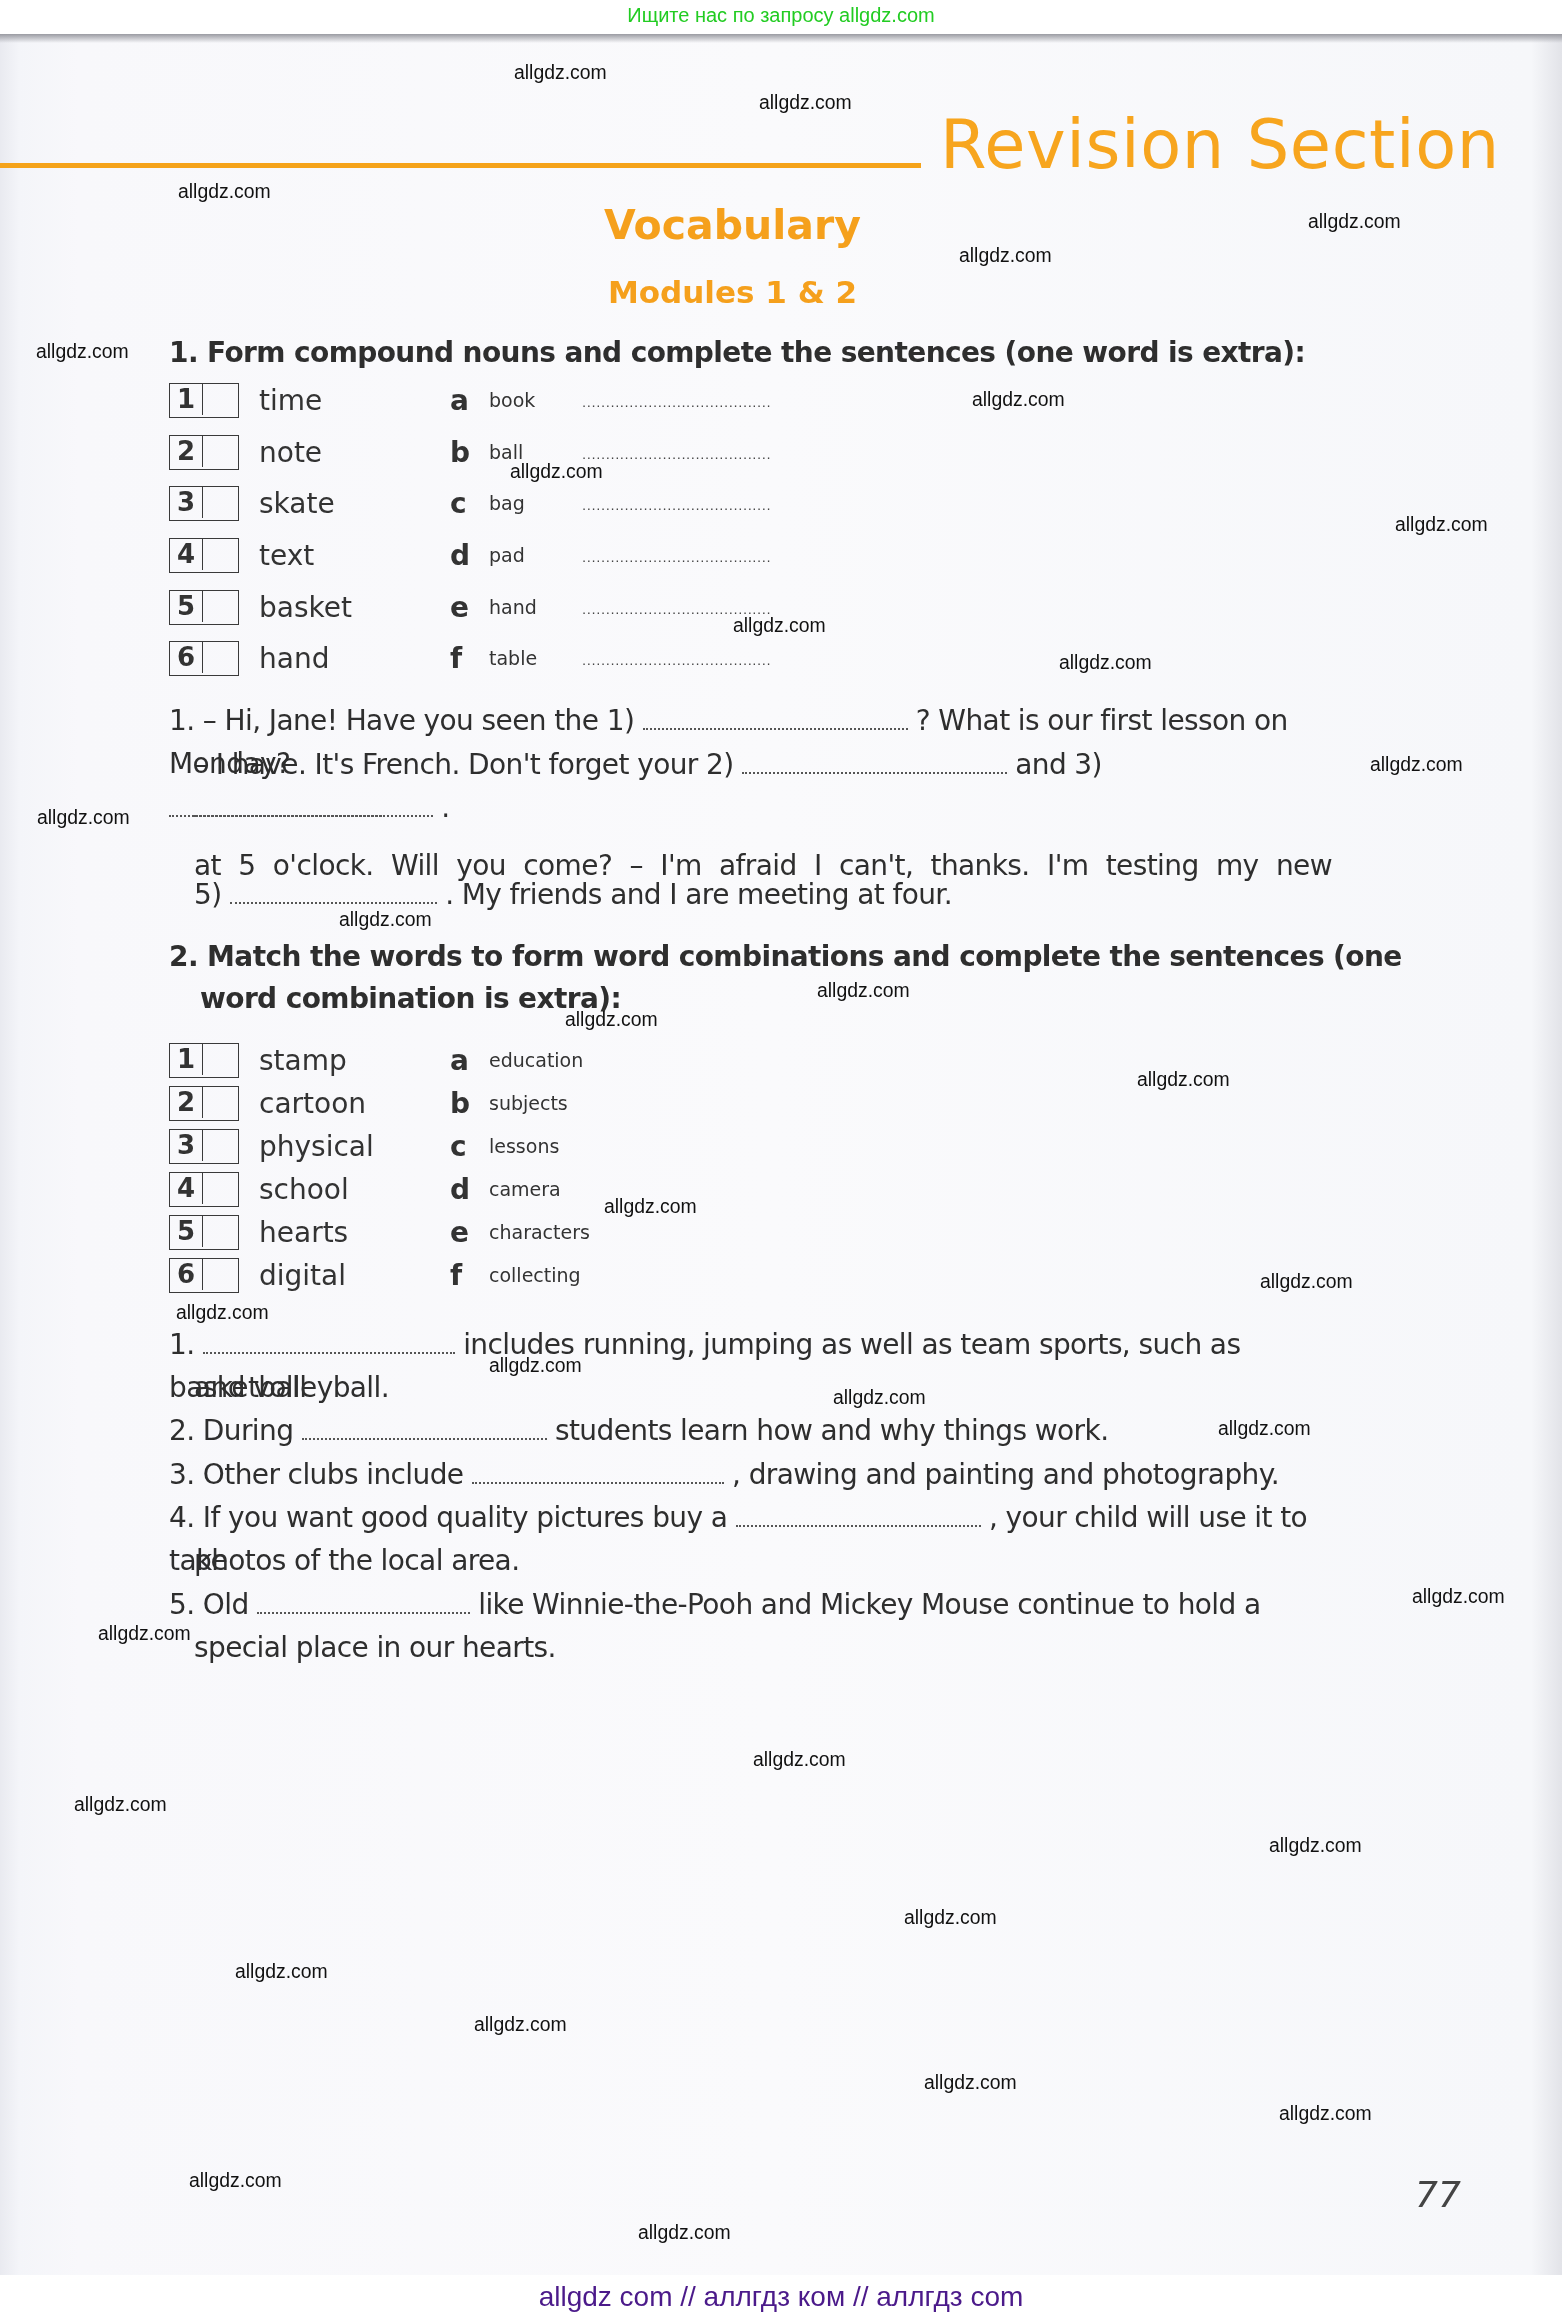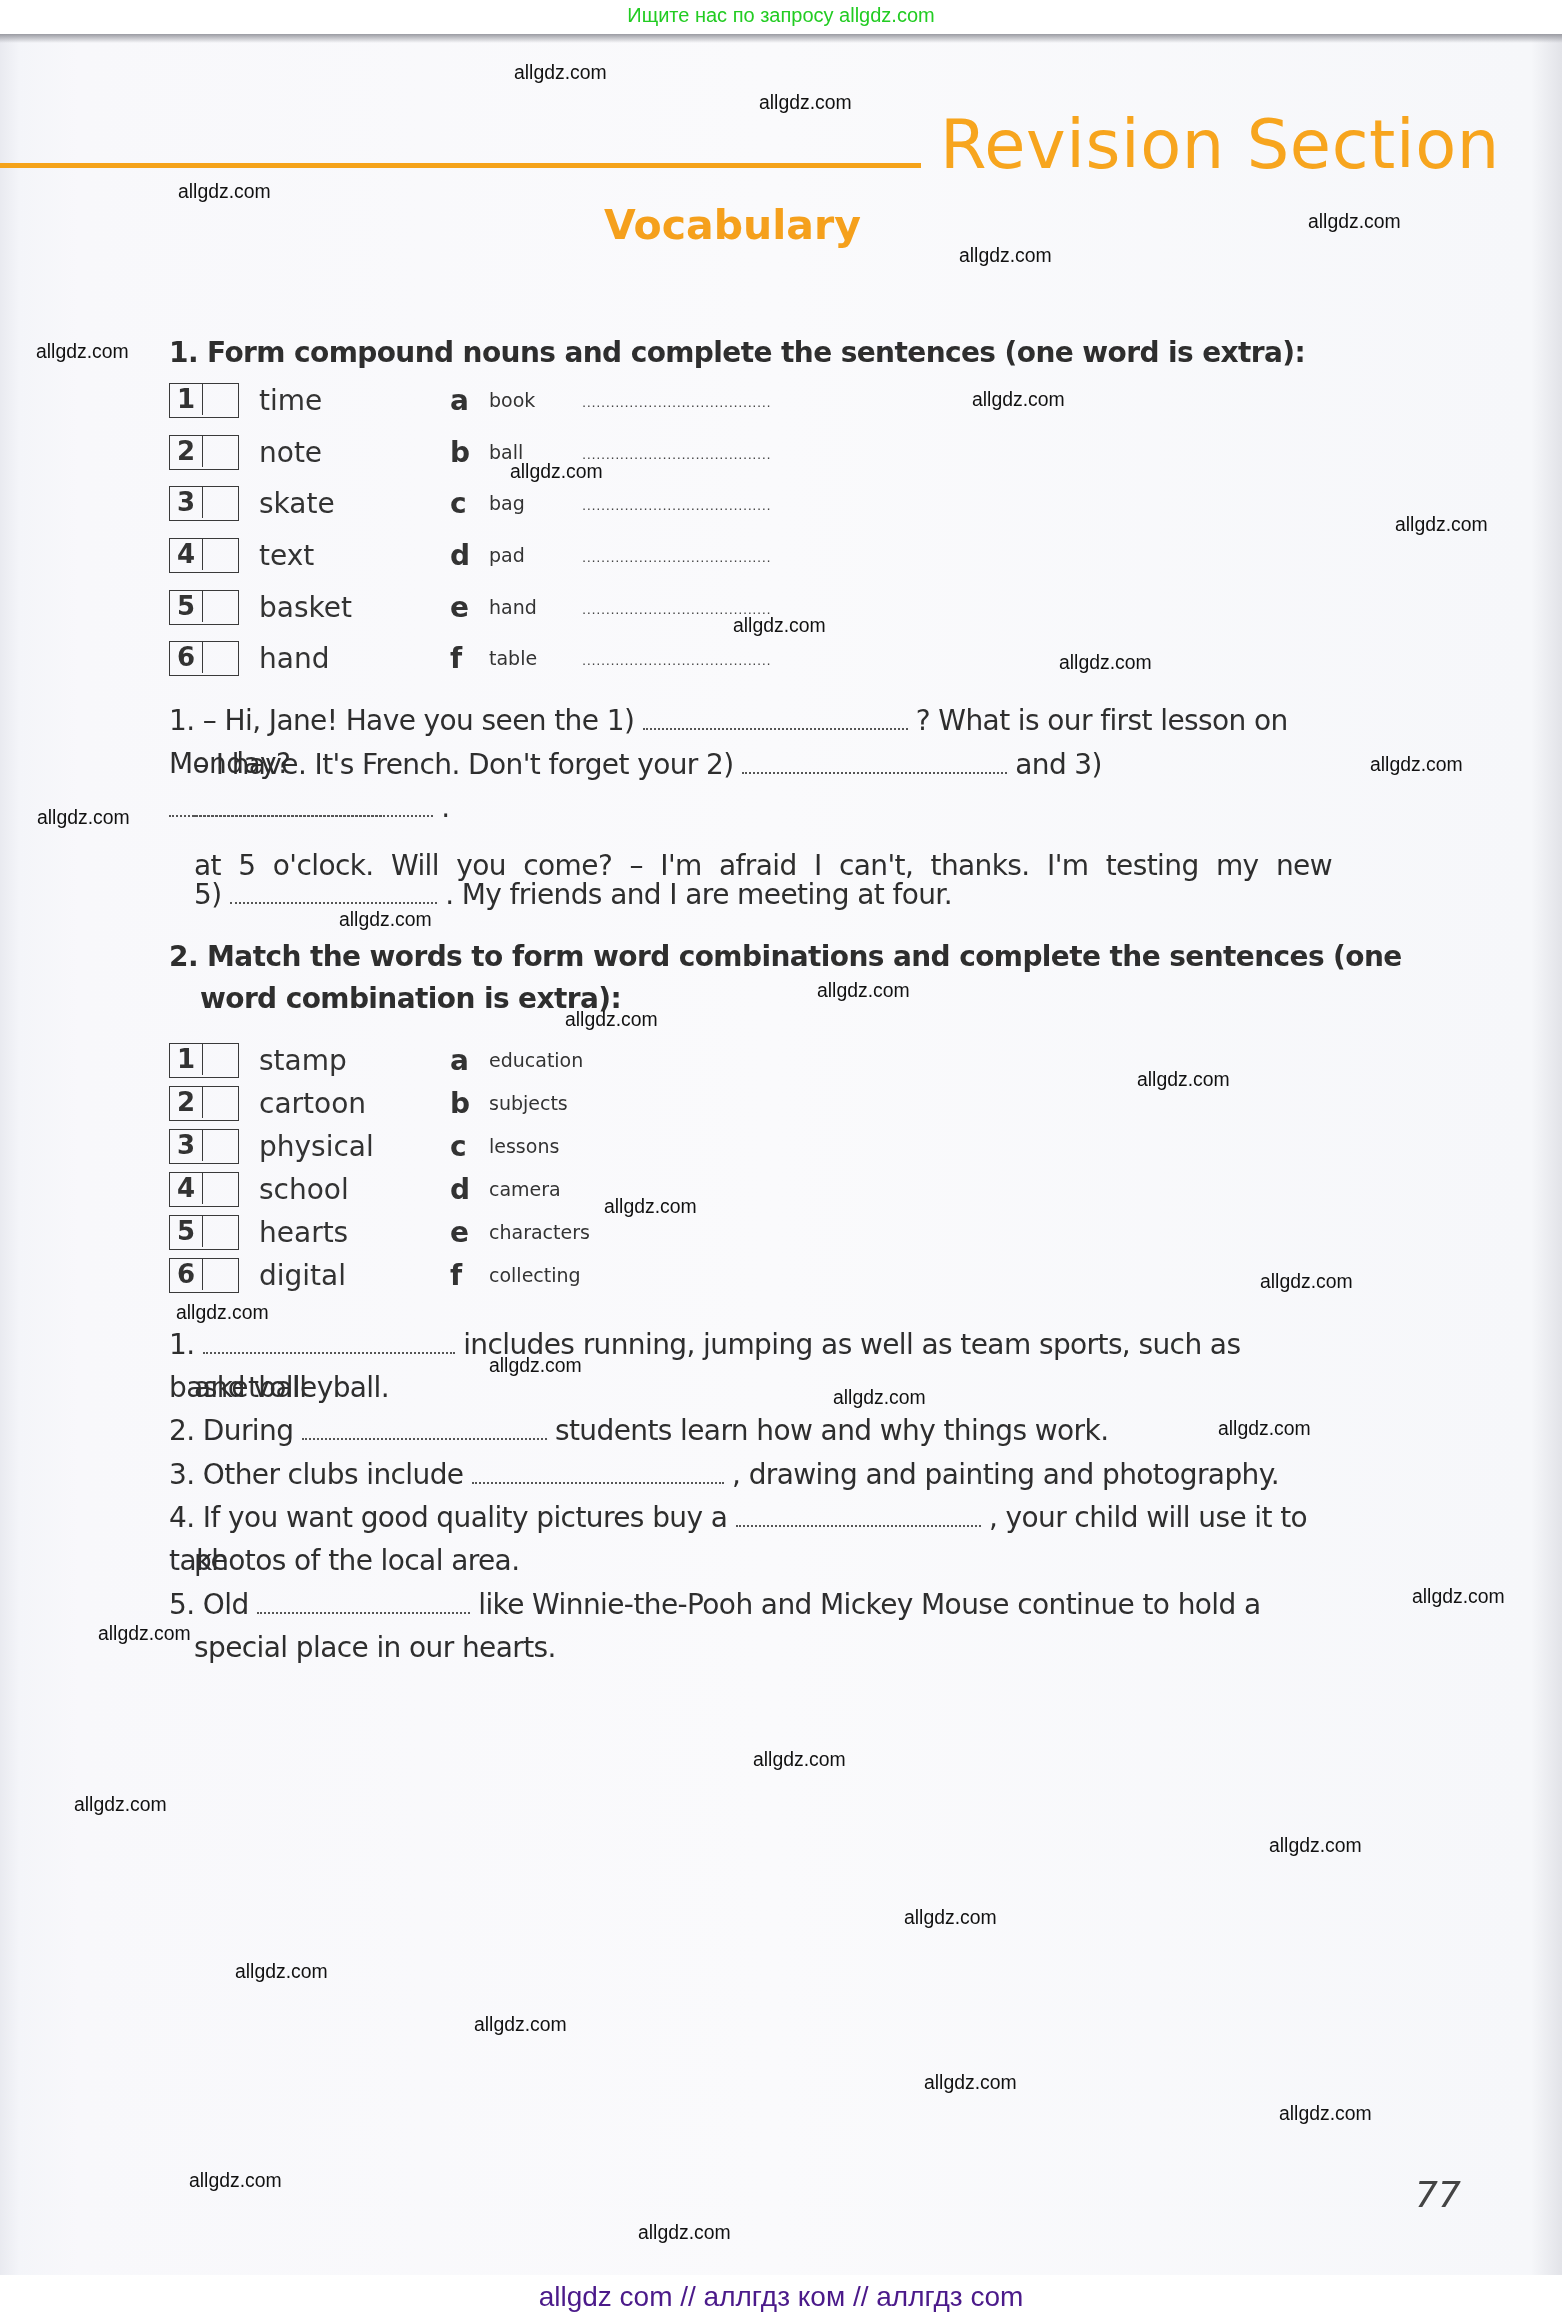--- a/index.html
+++ b/index.html
@@ -57,20 +57,21 @@
 <div class="top-banner">
   <span>Ищите нас по запросу allgdz.com</span>
 </div>
 
 <div class="page">
   <div class="page-topshade"></div>
 
   <div class="orange-rule"></div>
   <div class="section-title">Revision Section</div>
   <div class="vocab-title"><span>Vocabulary</span></div>
+  <div class="modules-title"><span>Modules 1 &amp; 2</span></div>
 
   <div class="ex-heading" style="top:302px">1. Form compound nouns and complete the sentences (one word is extra):</div>
 
   <div id="ex1-rows">
       <div class="row" style="top: 349px;">
         <div class="numbox">
           <div class="num">1</div>
           <div class="ans"></div>
         </div>
         <div class="w1">time</div>

